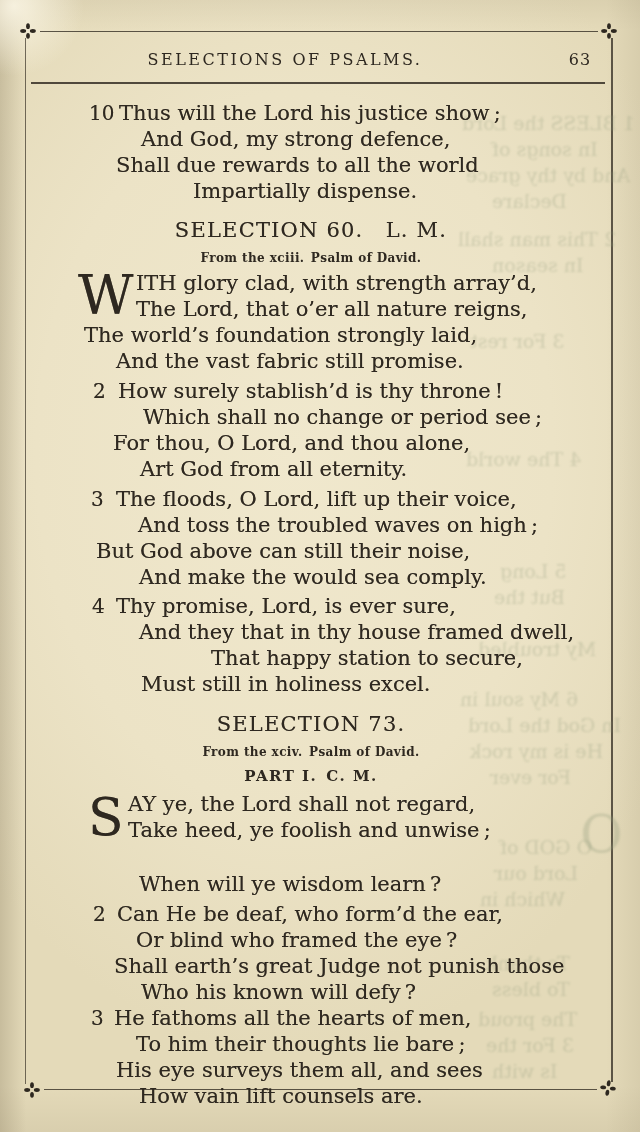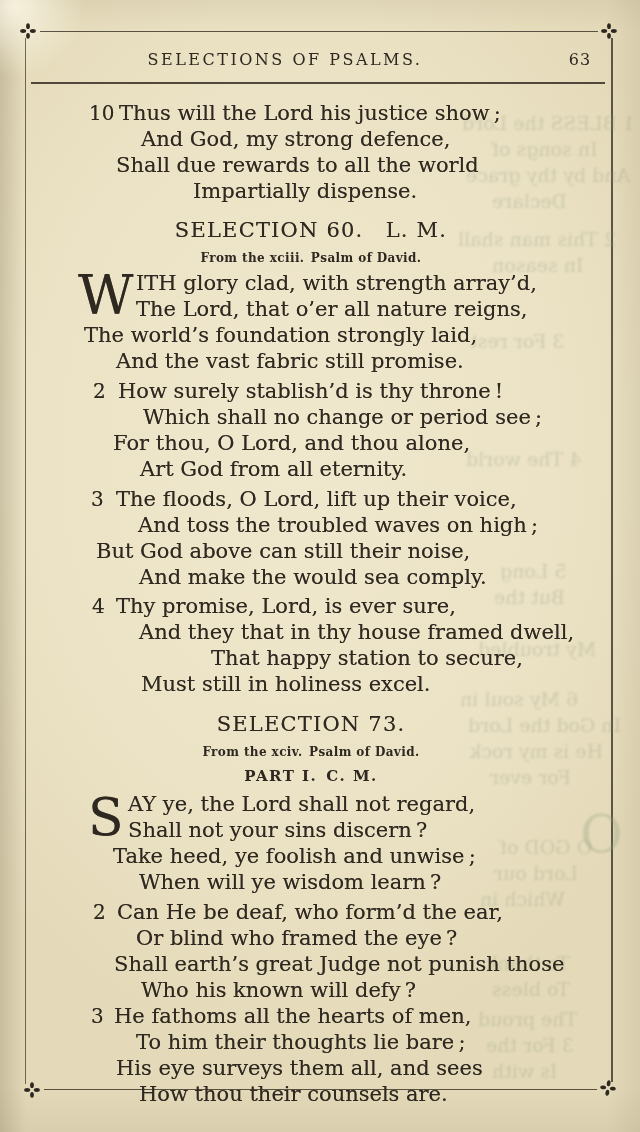--- a/index.html
+++ b/index.html
@@ -159,32 +159,31 @@
         <div class="verse-line" style="margin-left: 63px;">And they that in thy house framed dwell,</div>
         <div class="verse-line" style="margin-left: 42px; text-align: center;">That happy station to secure,</div>
         <div class="verse-line" style="margin-left: 65px;">Must still in holiness excel.</div>
       </div>
       <div class="sel-heading" style="margin-top: 14px;">SELECTION 73.</div>
       <div class="source-line" style="margin-top: 5px;">From the xciv. Psalm of David.</div>
       <div class="part-line" style="margin-top: 4px;">PART I. C. M.</div>
       <div class="stanza" style="margin-top: 5px;">
         <span class="dropcap" style="margin-left: 12px; width: 38px; font-size: 52px;">S</span>
         <div class="verse-line" style="margin-left: 0px;">AY ye, the Lord shall not regard,</div>
-        <div class="verse-line" style="margin-left: 0px;">Shall not your sins discern ?</div>
         <div class="verse-line" style="margin-left: 37px;">Take heed, ye foolish and unwise ;</div>
-        <div class="verse-line" style="margin-left: 63px;">When will ye wisdom learn ?</div>
+        <div class="verse-line" style="margin-left: 63px; margin-top: 28px;">When will ye wisdom learn ?</div>
       </div>
       <div class="stanza" style="margin-top: 4px;">
         <span class="verse-num" style="left: 17px;">2</span>
         <div class="verse-line" style="margin-left: 41px;">Can He be deaf, who form’d the ear,</div>
         <div class="verse-line" style="margin-left: 60px;">Or blind who framed the eye ?</div>
         <div class="verse-line" style="margin-left: 38px;">Shall earth’s great Judge not punish those</div>
         <div class="verse-line" style="margin-left: 65px;">Who his known will defy ?</div>
       </div>
       <div class="stanza" style="margin-top: 0px;">
         <span class="verse-num" style="left: 15px;">3</span>
         <div class="verse-line" style="margin-left: 38px;">He fathoms all the hearts of men,</div>
         <div class="verse-line" style="margin-left: 60px;">To him their thoughts lie bare ;</div>
         <div class="verse-line" style="margin-left: 40px;">His eye surveys them all, and sees</div>
-        <div class="verse-line" style="margin-left: 63px;">How thou their counsels are.</div>
+        <div class="verse-line" style="margin-left: 63px;">How vain lift counsels are.</div>
       </div>
     </div>
 </div>
 
 </body></html>

